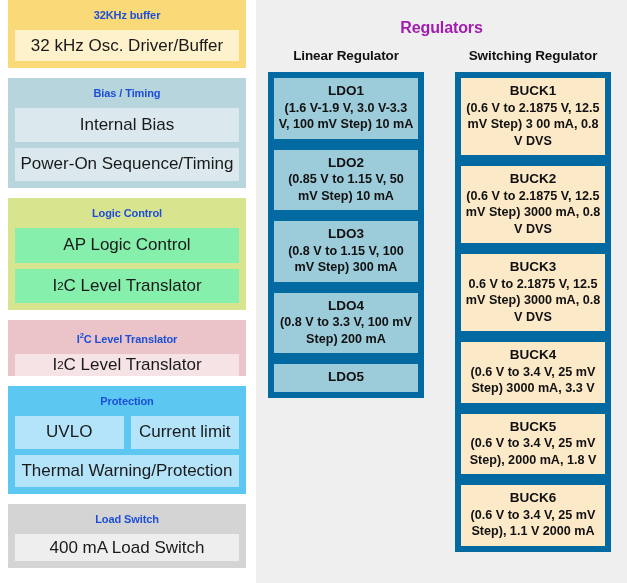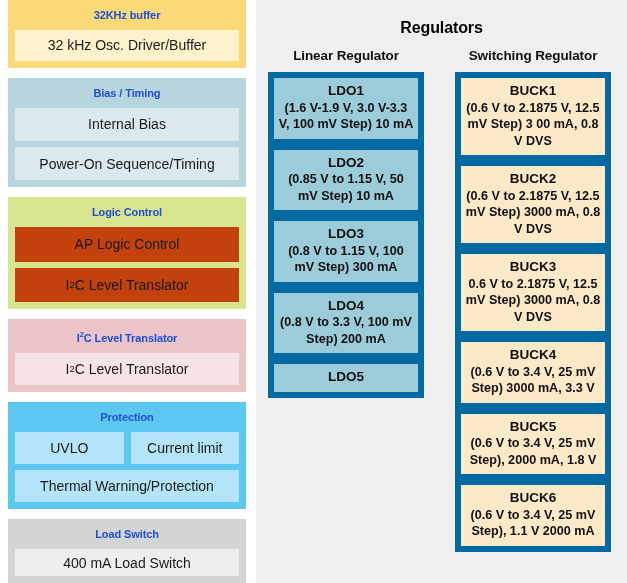--- a/index.html
+++ b/index.html
@@ -49,41 +49,41 @@
     gap: 7px;
     flex: 1;
   }
   .sub {
     box-sizing: border-box;
     flex: 1;
     display: flex;
     align-items: center;
     justify-content: center;
     text-align: center;
-    font-size: 14px;
+    font-size: 17px;
     color: #1a1a1a;
     line-height: 16px;
     padding: 3px 4px;
   }
   .stack {
     display: flex;
     flex-direction: column;
     gap: 6px;
     flex: 1;
   }
 
   
   .b-osc     { background: #f9d978; }
   .b-osc  .sub { background: #fdf2cc; }
 
   .b-bias    { background: #b7d5dc; }
   .b-bias .sub { background: #dbe9ee; }
 
   .b-logic   { background: #d9e58e; }
-  .b-logic .sub { background: #c2410c; }
+  .b-logic .sub { background: #86efac; }
 
   .b-i2c     { background: #eac4c9; }
   .b-i2c  .sub { background: #f6e3e5; }
 
   .b-prot    { background: #5cc8f2; }
   .b-prot .sub { background: #b3e4fa; }
 
   .b-load    { background: #d4d4d4; }
   .b-load .sub { background: #eeeeee; }
 
@@ -94,21 +94,21 @@
     top: 0;
     width: 371px;
     height: 583px;
     background: #efefef;
     box-sizing: border-box;
   }
   .reg-title {
     text-align: center;
     font-weight: bold;
     font-size: 16px;
-    color: #000000;
+    color: #a21caf;
     margin-top: 19px;
     letter-spacing: -0.1px;
   }
   .col-heads {
     position: absolute;
     top: 48px;
     left: 0;
     width: 371px;
     height: 20px;
   }
@@ -191,21 +191,21 @@
         <div class="block-title">Logic Control</div>
         <div class="stack">
           <div class="sub-row">
             <div class="sub">AP Logic Control</div>
           </div>
           <div class="sub-row">
             <div class="sub">I<sup style="font-size:0.68em;">2</sup>C Level Translator</div>
           </div>
         </div>
       </div>
-      <div class="block b-i2c" style="height: 73px; margin-bottom: 10px;">
+      <div class="block b-i2c" style="height: 56px; margin-bottom: 10px;">
         <div class="block-title">I<sup style="font-size:0.68em;">2</sup>C Level Translator</div>
         <div class="stack">
           <div class="sub-row">
             <div class="sub">I<sup style="font-size:0.68em;">2</sup>C Level Translator</div>
           </div>
         </div>
       </div>
       <div class="block b-prot" style="height: 108px; margin-bottom: 10px;">
         <div class="block-title">Protection</div>
         <div class="stack">

